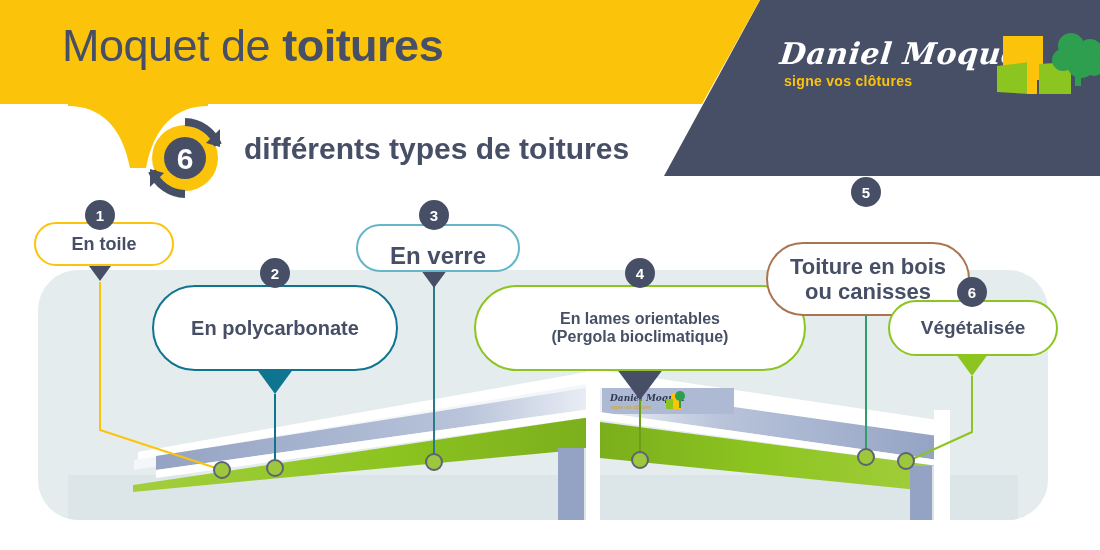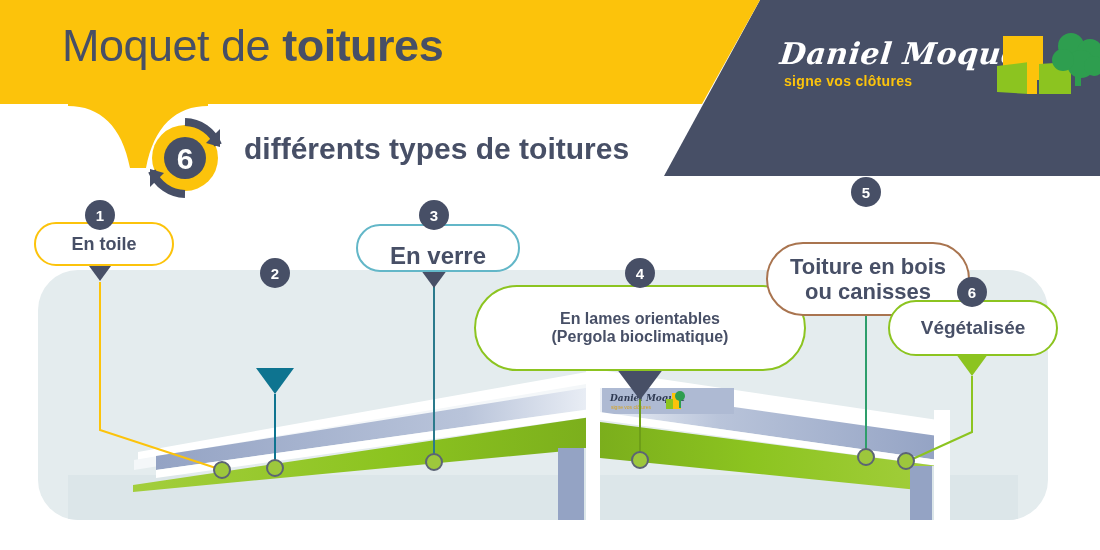--- a/index.html
+++ b/index.html
@@ -256,20 +256,23 @@
 
   <div class="ptr" style="left:81px; top:255px; border-top-color:#474F66;"></div>
   <div class="callout" style="left:34px; top:222px; width:140px; height:44px; border-color:#FCC30B; font-size:18px;">
     <span class="callout-label">En toile</span>
   </div>
   <div class="num" style="left:85px; top:200px;">
     <span>1</span>
   </div>
 
   <div class="ptr" style="left:256px; top:368px; border-top-color:#0E7490;"></div>
+  <div class="callout" style="left:152px; top:285px; width:246px; height:86px; border-color:#0E7490; font-size:20px;">
+    <span class="callout-label">En polycarbonate</span>
+  </div>
   <div class="num" style="left:260px; top:258px;">
     <span>2</span>
   </div>
 
   <div class="ptr" style="left:415px; top:262px; border-top-color:#474F66;"></div>
   <div class="callout" style="left:356px; top:224px; width:164px; height:48px; border-color:#63B7C8; font-size:24px;align-items:flex-end;">
     <span class="callout-label">En verre</span>
   </div>
   <div class="num" style="left:419px; top:200px;">
     <span>3</span>

